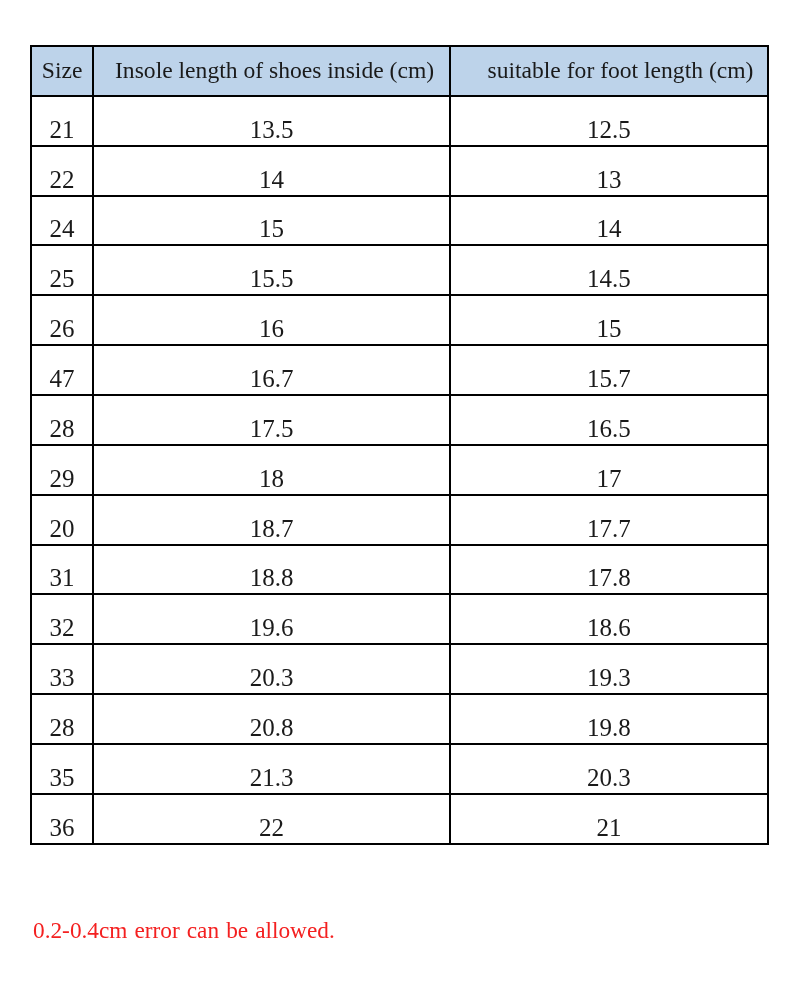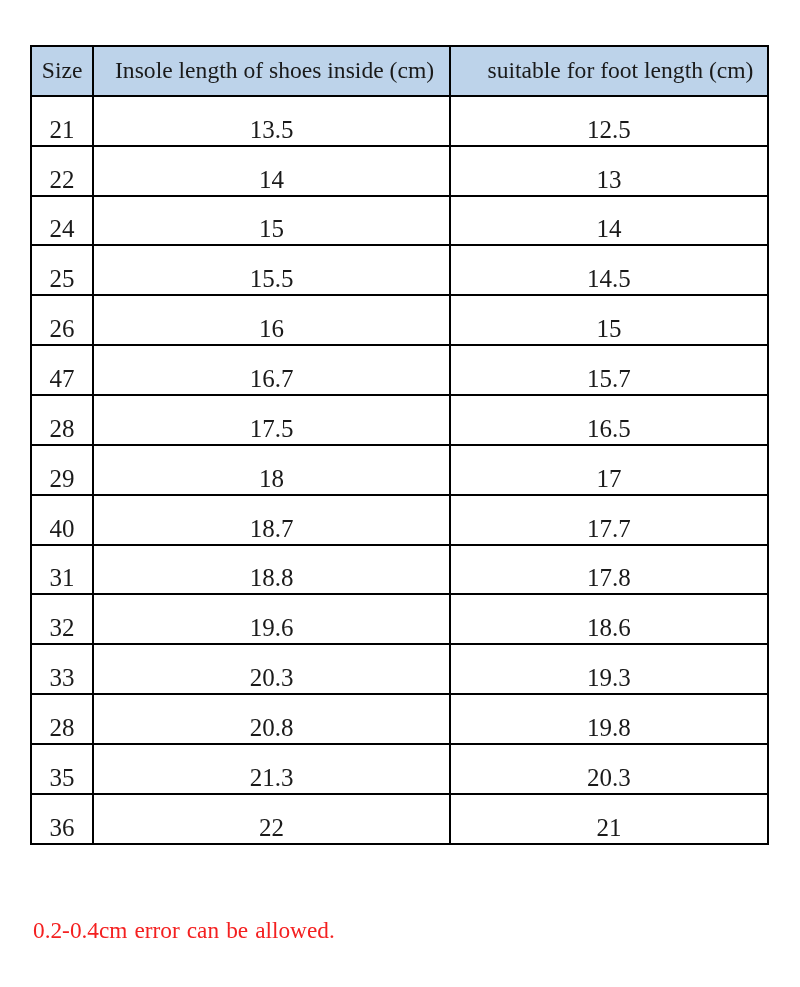--- a/index.html
+++ b/index.html
@@ -136,21 +136,21 @@
           <td>28</td>
           <td>17.5</td>
           <td>16.5</td>
         </tr>
         <tr>
           <td>29</td>
           <td>18</td>
           <td>17</td>
         </tr>
         <tr>
-          <td>40</td>
+          <td>20</td>
           <td>18.7</td>
           <td>17.7</td>
         </tr>
         <tr>
           <td>31</td>
           <td>18.8</td>
           <td>17.8</td>
         </tr>
         <tr>
           <td>32</td>

